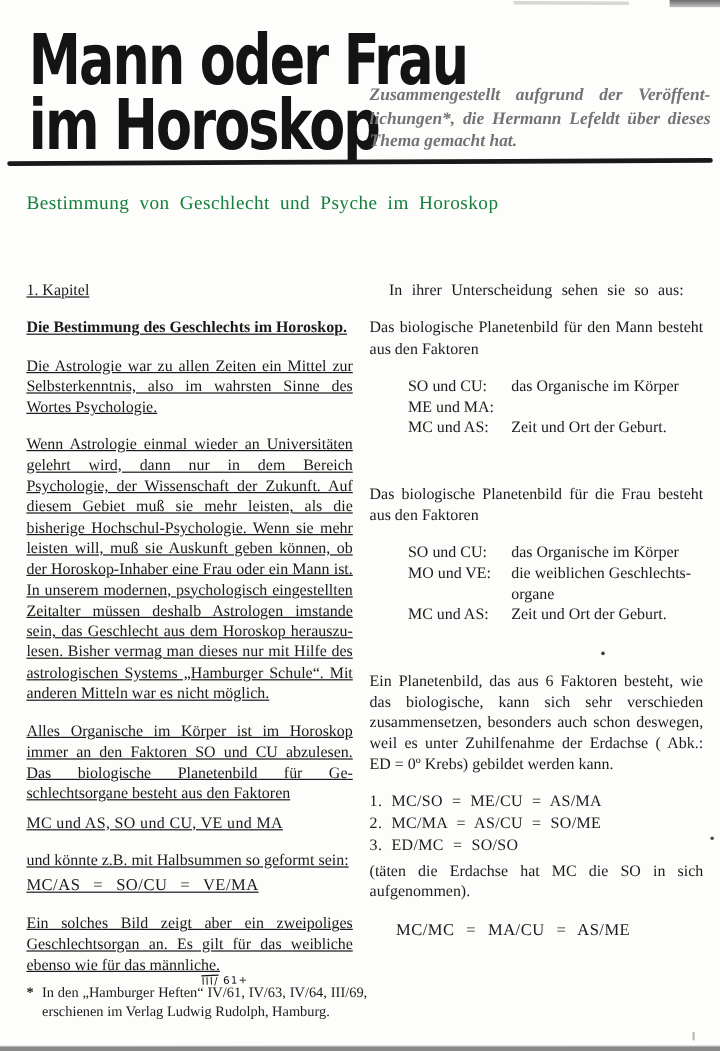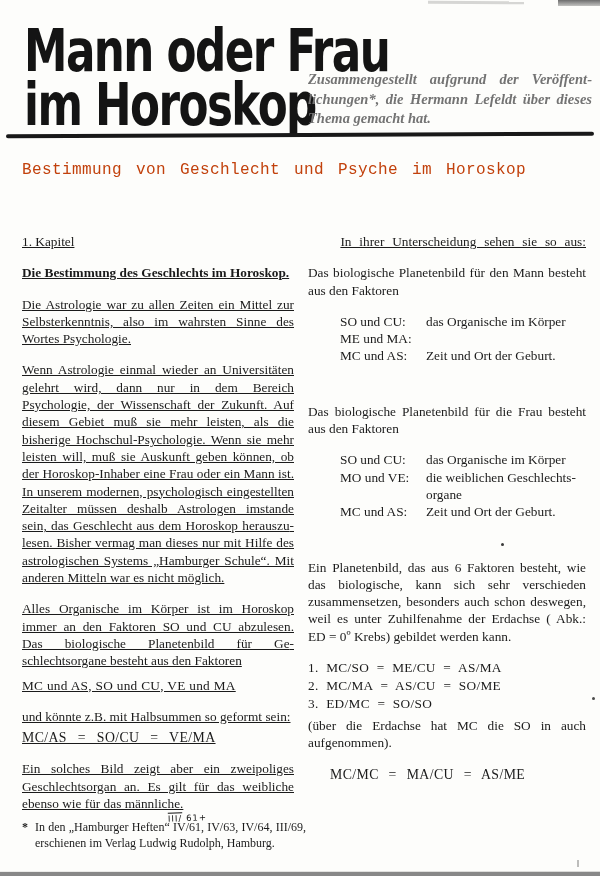--- a/index.html
+++ b/index.html
@@ -19,35 +19,35 @@
     position:absolute;left:308px;top:70px;width:284px;
     font-style:italic;font-weight:bold;font-size:14.5px;line-height:19.5px;
     text-align:justify;color:#737373;
   }
   .rule{
     position:absolute;left:6px;top:133px;width:588px;height:4px;
     background:#191919;border-radius:2px;transform:rotate(-0.25deg);
   }
   .section-heading{
     position:absolute;left:22px;top:161px;width:560px;
-    font-family:Liberation Mono, monospace;font-size:16px;letter-spacing:0.4px;
-    word-spacing:4px;color:#c2410c;
+    font-family:Liberation Serif, serif;font-size:16px;letter-spacing:0.4px;
+    word-spacing:4px;color:#15803d;
   }
   
   .col{position:absolute;top:233px;font-size:13.3px;line-height:17.3px;text-align:justify;}
   .col-left{left:22px;width:272px;text-decoration:underline;}
   .col-right{left:308px;width:278px;}
   .col p{margin:0 0 14px 0;}
   p.tight{margin-bottom:7px;}
   p.vtight{margin-bottom:4px;}
   .chapter{margin-bottom:12px;text-align:left;}
   .bold-heading{font-weight:bold;margin-bottom:10px;}
   .factors-line{margin-bottom:9px;text-align:left;letter-spacing:0.3px;}
   .formula{margin-bottom:7px;text-align:left;word-spacing:7px;letter-spacing:0.4px;font-size:13.8px;}
-  .intro-line{margin-bottom:11px;text-align:right;word-spacing:4.5px;text-decoration:underline;}
+  .intro-line{margin-bottom:11px;text-align:center;word-spacing:4.5px;}
   .lead{margin-bottom:3px;}
   .def-list{margin-bottom:0;margin-left:32px;}
   .def-row{display:flex;text-align:left;}
   .def-label{width:86px;flex:0 0 86px;}
   .def-desc{flex:1;}
   .gap-lg{height:38px;}
   .examples{margin:0 0 4px 0;text-align:left;}
   .example-line{word-spacing:4px;letter-spacing:0.3px;line-height:18px;}
   .note{margin-bottom:5px;}
   .final-formula{margin-left:22px;text-align:left;word-spacing:6px;letter-spacing:0.4px;font-size:13.8px;}
@@ -141,21 +141,21 @@
     </div>
 
     <div class="gap-lg"></div>
 
     <p>Ein Planetenbild, das aus 6 Faktoren besteht, wie das biologische, kann sich sehr verschie­den zusammensetzen, besonders auch schon deswegen, weil es unter Zuhilfenahme der Erdachse ( Abk.:  ED = 0º Krebs) gebildet werden kann.</p>
     <div class="examples">
       <div class="example-line">1.  MC/SO = ME/CU = AS/MA</div>
       <div class="example-line">2.  MC/MA = AS/CU = SO/ME</div>
       <div class="example-line">3.  ED/MC = SO/SO</div>
     </div>
-    <p class="note">(über die Erdachse hat MC die SO in auch aufgenommen).</p>
+    <p class="note">(täten die Erdachse hat MC die SO in sich aufgenommen).</p>
     <div class="final-formula">MC/MC = MA/CU = AS/ME</div>
   </div>
 
   <div class="footnote">
     <div class="annotation">
       <span class="ann-roman">III/</span>
       <span>61+</span>
     </div>
     <div class="footnote-body">
       <span class="footnote-marker">*</span>

